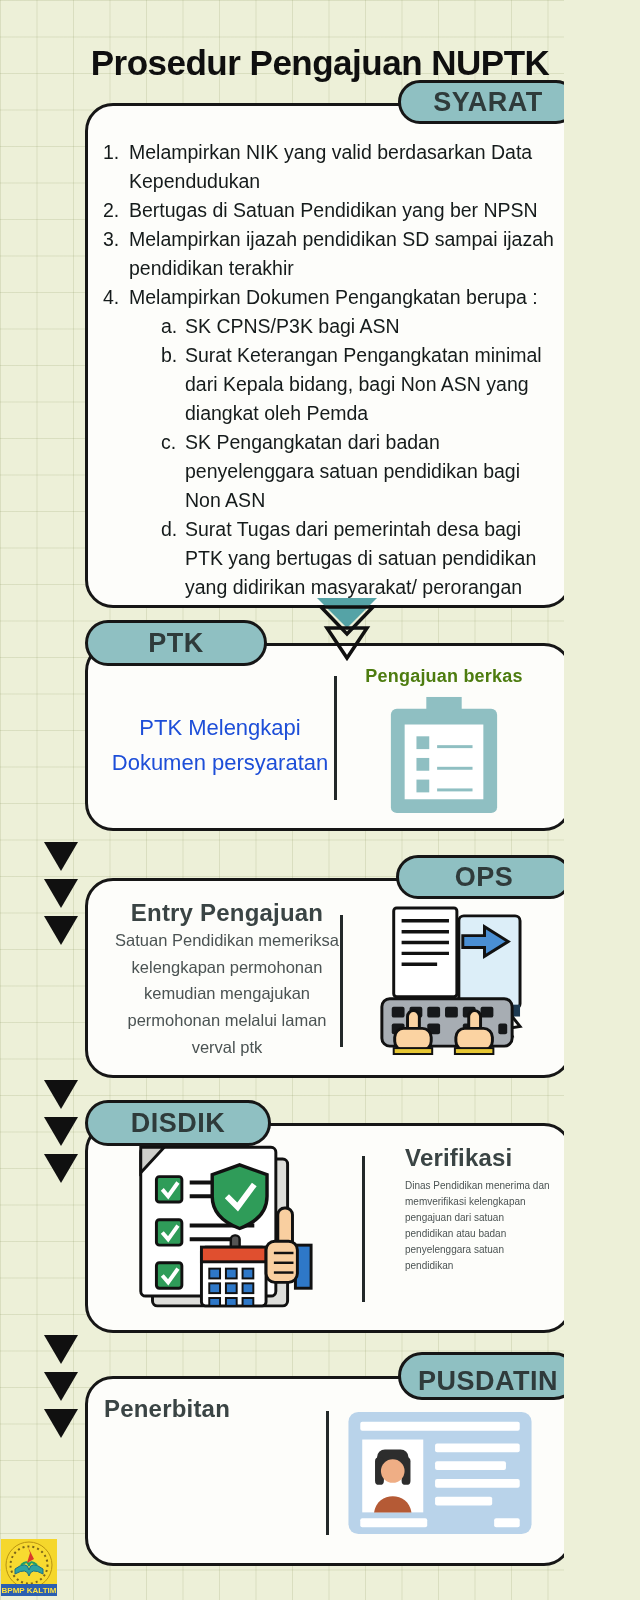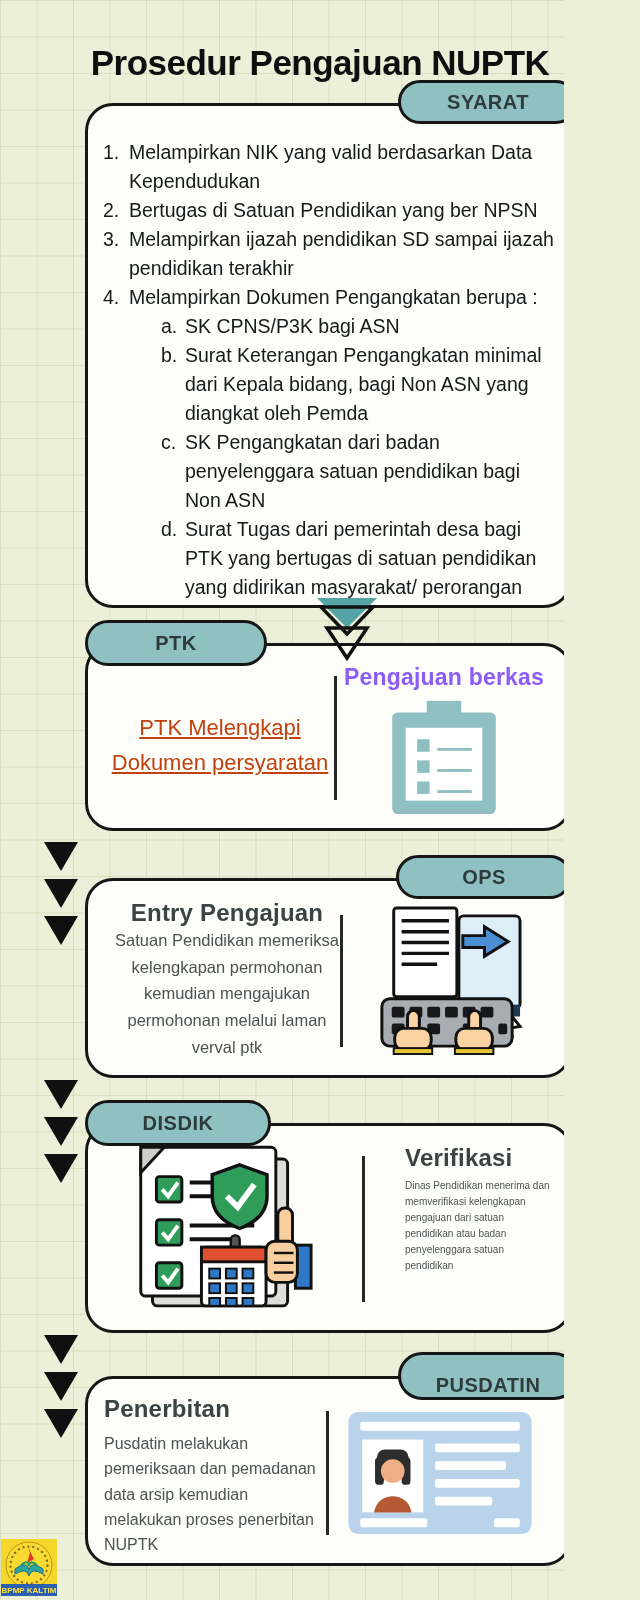--- a/index.html
+++ b/index.html
@@ -17,21 +17,21 @@
     position:absolute;top:20px;left:0;width:640px;text-align:center;
     font-size:35px;font-weight:700;letter-spacing:-0.5px;color:#0f0f0f;
   }
   .card{
     position:absolute;background:#fdfdfa;border:3px solid #161616;border-radius:28px;
     box-sizing:border-box;z-index:1;
   }
   .badge{
     position:absolute;z-index:3;background:#8fc0c2;border:3px solid #161616;border-radius:24px;
     display:flex;align-items:center;justify-content:center;
-    font-size:20px;font-weight:600;color:#2f3b3b;letter-spacing:0.5px;box-sizing:border-box;
+    font-size:27px;font-weight:600;color:#2f3b3b;letter-spacing:0.5px;box-sizing:border-box;
   }
   
   .syarat-list{position:absolute;top:138px;left:103px;width:452px;font-size:19.5px;line-height:29px;color:#151b1b;}
   .li-row{display:flex;}
   .li-row .marker{flex:0 0 26px;}
   .li-row .txt{flex:1;}
   .li-row.level2{padding-left:58px;}
   .li-row.level2 .marker{flex:0 0 24px;}
   
   .card-inner{display:flex;height:100%;box-sizing:border-box;align-items:stretch;}
@@ -97,24 +97,24 @@
     <polygon points="7,0 67,0 37,30" fill="#55a3a6"></polygon>
     <polygon points="11,9 63,9 37,36" fill="none" stroke="#101010" stroke-width="3.5"></polygon>
     <polygon points="17,30 57,30 37,60" fill="none" stroke="#101010" stroke-width="3.5"></polygon>
   </svg>
 
   <div class="badge" style="left:85px;top:620px;width:182px;height:46px;">
     <span>PTK</span>
   </div>
   <div class="card" style="left:85px;top:643px;width:487px;height:188px;">
     <div class="card-inner" style="padding:14px 18px 12px 18px;">
-      <div class="col-center" style="flex:0 0 228px;text-align:center;font-size:22px;line-height:1.6;color:#c2410c;padding-top:14px;text-decoration:underline;">PTK Melengkapi Dokumen persyaratan</div>
+      <div class="col-center" style="flex:0 0 228px;text-align:center;font-size:22px;line-height:1.6;color:#1d4ed8;padding-top:14px;">PTK Melengkapi Dokumen persyaratan</div>
       <div class="vdivider"></div>
       <div class="col-center" style="flex:1;padding-top:4px;">
-        <div class="step-title" style="font-size:23px;color:#8b5cf6;">Pengajuan berkas</div>
+        <div class="step-title" style="font-size:18px;color:#4d7c0f;">Pengajuan berkas</div>
         <svg width="112" height="120" viewBox="0 0 112 122" style="margin-top:8px;">
           <rect x="2" y="14" width="108" height="106" rx="6" fill="#8fbfc2"></rect>
           <rect x="38" y="2" width="36" height="20" fill="#8fbfc2"></rect>
           <rect x="16" y="30" width="80" height="76" fill="#ffffff"></rect>
           <rect x="28" y="42" width="13" height="13" fill="#8fbfc2"></rect>
           <rect x="49" y="51" width="36" height="3" fill="#8fbfc2"></rect>
           <rect x="28" y="64" width="13" height="13" fill="#8fbfc2"></rect>
           <rect x="49" y="73" width="36" height="3" fill="#8fbfc2"></rect>
           <rect x="28" y="86" width="13" height="13" fill="#8fbfc2"></rect>
           <rect x="49" y="95" width="36" height="3" fill="#8fbfc2"></rect>
@@ -253,21 +253,20 @@
     <div class="tri-down"></div>
   </div>
 
   <div class="badge" style="left:398px;top:1352px;width:180px;height:48px;align-items:flex-end;">
     <span>PUSDATIN</span>
   </div>
   <div class="card" style="left:85px;top:1376px;width:487px;height:190px;">
     <div class="card-inner" style="padding:16px 18px 12px 16px;">
       <div style="flex:0 0 222px;">
         <div class="step-title">Penerbitan</div>
-        <div class="step-body" style="font-size:16px;line-height:1.58;margin-top:8px;">Pusdatin melakukan pemeriksaan dan pemadanan data arsip kemudian melakukan proses penerbitan NUPTK</div>
       </div>
       <div class="vdivider"></div>
       <div class="col-center" style="flex:1;">
         <svg width="188" height="126" viewBox="0 0 190 128">
           <rect x="2" y="2" width="186" height="124" rx="10" fill="#b9d3ea"></rect>
           <rect x="14" y="12" width="162" height="9" rx="2" fill="#ffffff"></rect>
           <rect x="16" y="30" width="62" height="74" fill="#ffffff"></rect>
           <rect x="31" y="40" width="32" height="16" rx="8" fill="#2d2d2d"></rect>
           <rect x="29" y="48" width="9" height="28" rx="4" fill="#2d2d2d"></rect>
           <rect x="56" y="48" width="9" height="28" rx="4" fill="#2d2d2d"></rect>

